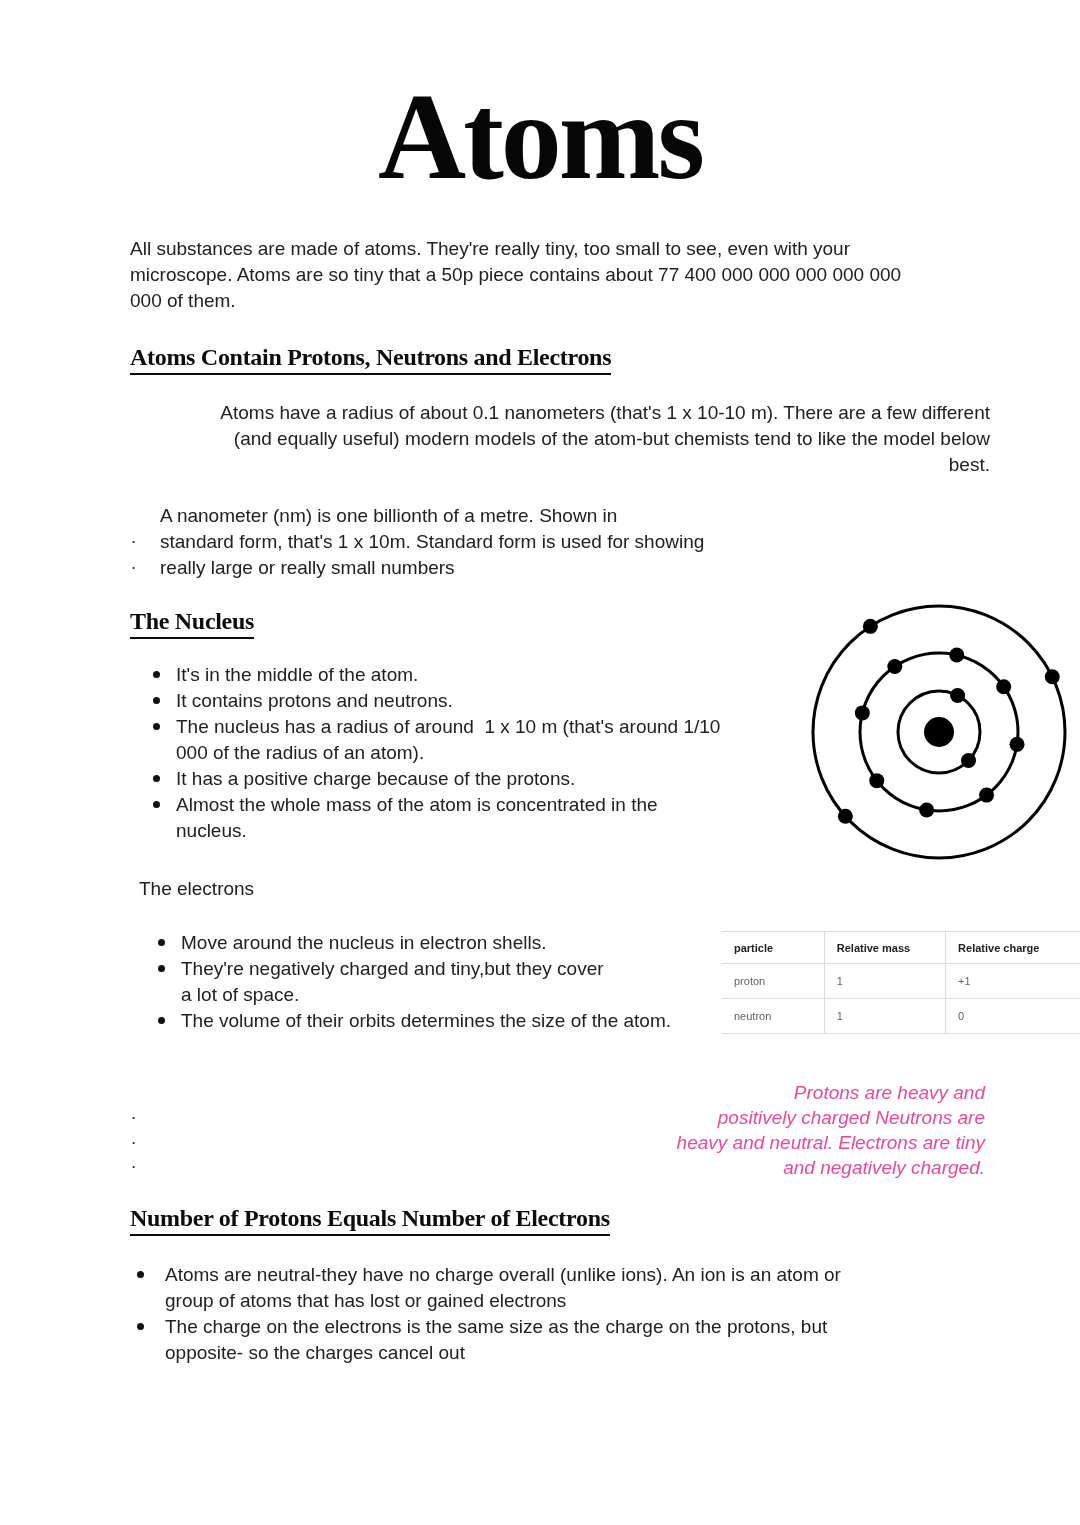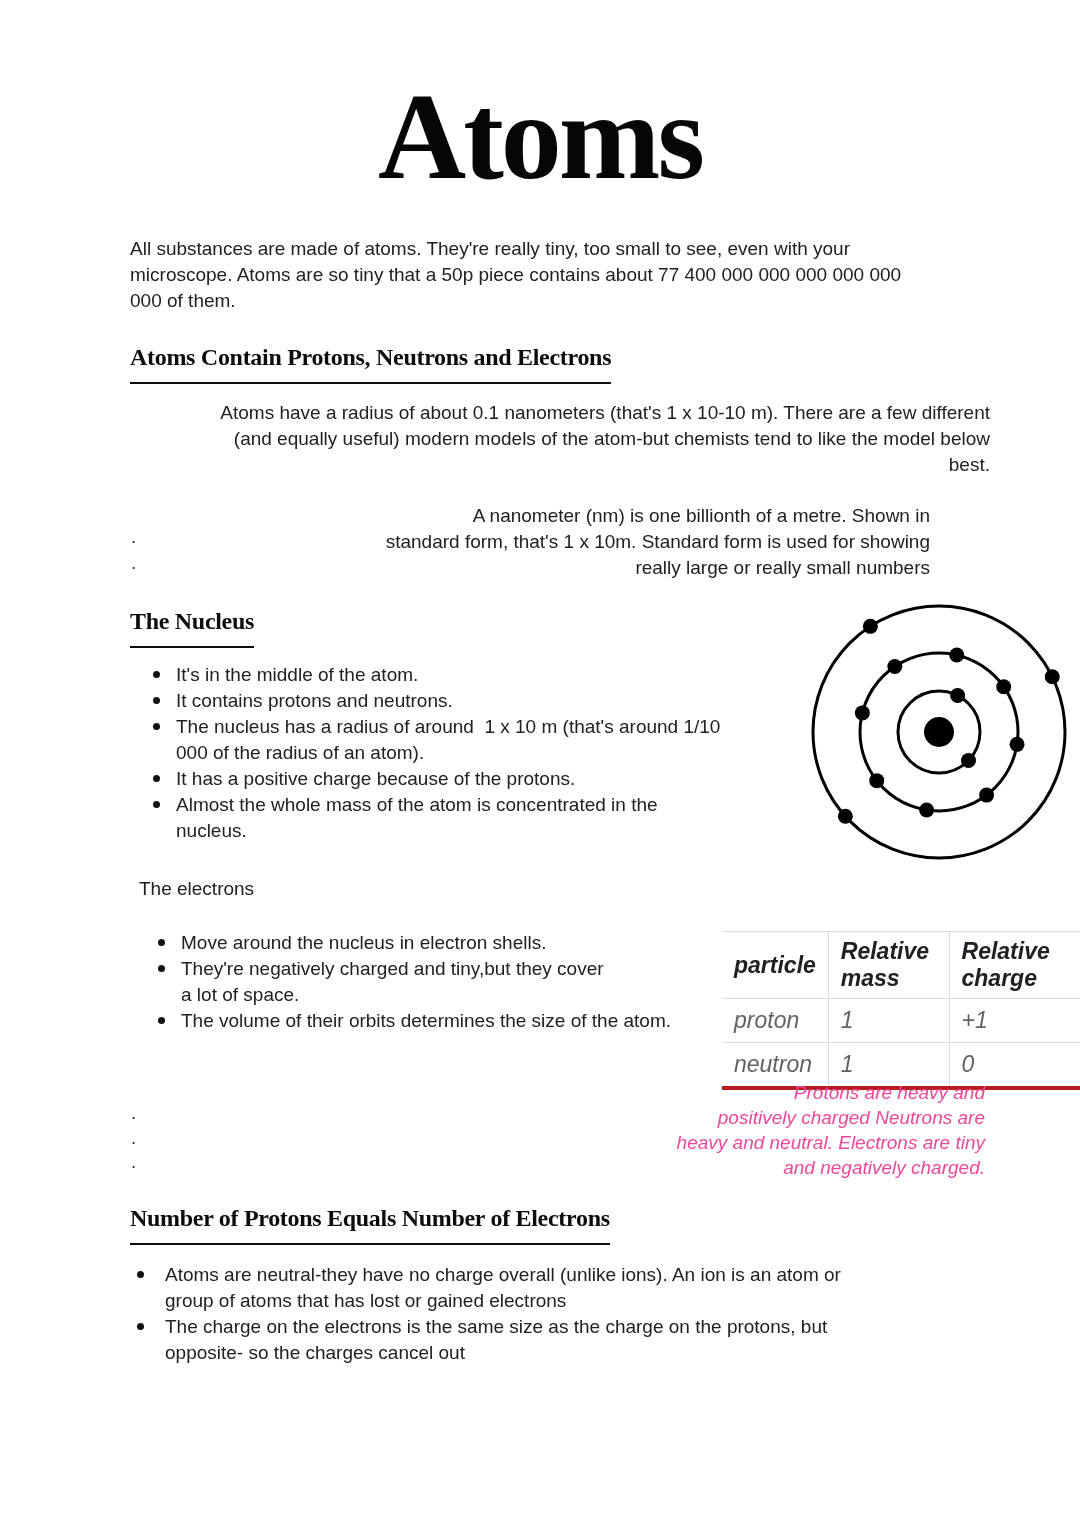--- a/index.html
+++ b/index.html
@@ -3,36 +3,36 @@
 <meta charset="utf-8">
 <style>
   html,body{margin:0;padding:0;background:#ffffff;}
   .page{position:relative;width:1080px;height:1525px;background:#ffffff;overflow:hidden;
         font-family:"Liberation Sans",sans-serif;color:#212121;}
   .abs{position:absolute;}
   .doc-title{left:0;top:76px;width:100%;text-align:center;
              font-family:"Liberation Serif",serif;font-weight:700;
              font-size:122px;line-height:1.0;letter-spacing:-3px;color:#060606;}
   .body-text{font-size:19px;line-height:26px;white-space:pre-wrap;color:#212121;}
-  .centered{text-align:right;}
+  .centered{text-align:left;}
   .serif-heading{font-family:"Liberation Serif",serif;font-weight:700;font-size:24px;
                  line-height:30px;color:#0c0c0c;letter-spacing:-0.3px;}
-  .serif-heading .u{display:inline-block;border-bottom:2.5px solid #0c0c0c;padding-bottom:10px;}
+  .serif-heading .u{display:inline-block;border-bottom:2.5px solid #0c0c0c;padding-bottom:1px;}
   ul.bullets{list-style:none;margin:0;padding:0;}
   ul.bullets li{position:relative;padding-left:28px;font-size:19px;line-height:26px;
                 white-space:pre-wrap;color:#212121;}
   .bullet-dot{position:absolute;left:5px;top:9px;width:7px;height:7px;border-radius:50%;
               background:#111;}
   .list2 li{padding-left:20px;}
   .list2 .bullet-dot{left:0px;}
   .stray{position:absolute;font-size:19px;line-height:26px;color:#333;}
   .caption{font-style:italic;font-size:19px;line-height:25px;text-align:right;
            white-space:pre-wrap;color:#ec4899;}
-  table.ptable{position:absolute;border-collapse:collapse;font-size:23px;color:#5f6368;
-               border-top:1px solid #dadce0;border-bottom:4px solid #b91c1c;font-style:italic;}
+  table.ptable{position:absolute;border-collapse:collapse;font-size:11px;color:#5f6368;
+               border-top:1px solid #dadce0;border-bottom:1px solid #b91c1c;}
   table.ptable th{font-weight:700;color:#202124;text-align:left;padding:6px 12px;height:19px;
                   border-bottom:1px solid #dadce0;}
   table.ptable td{padding:8px 12px;height:18px;border-bottom:1px solid #dadce0;}
   table.ptable th+th, table.ptable td+td{border-left:1px solid #dadce0;}
   svg.atom{position:absolute;}
 </style>
 </head>
 <body>
 
 <div class="page">

